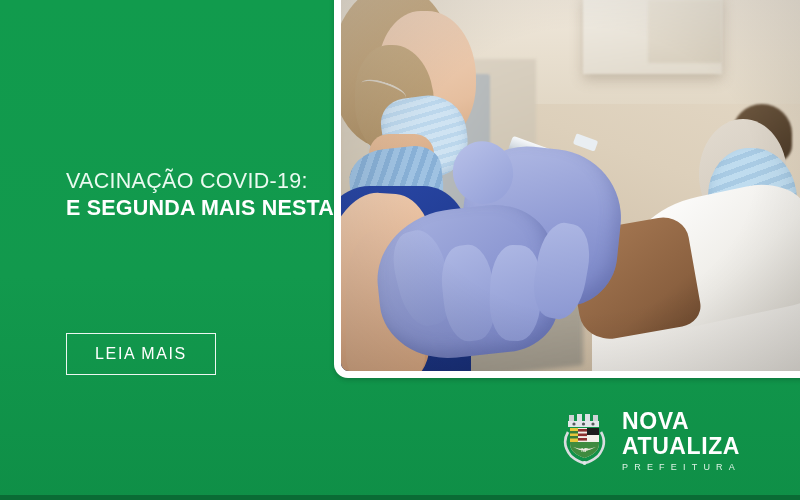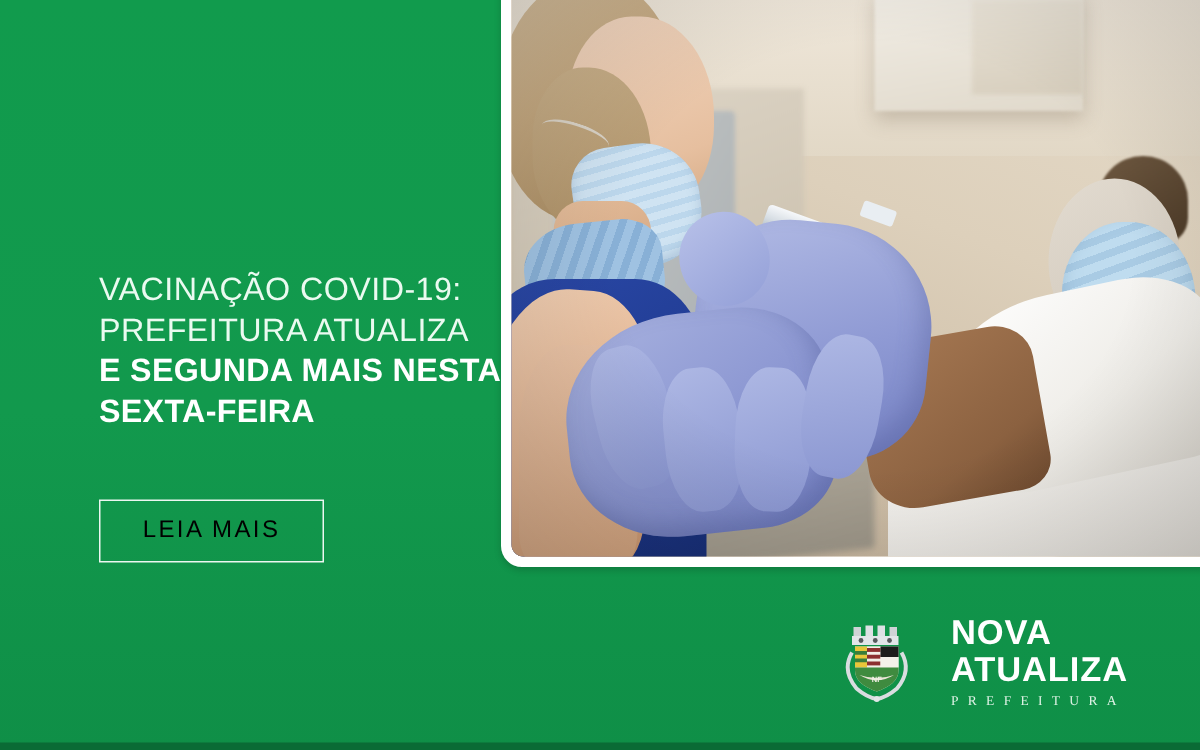--- a/index.html
+++ b/index.html
@@ -300,21 +300,21 @@
   .ph-vignette {
     position: absolute; inset: 0;
     background: radial-gradient(ellipse at 52% 46%,
                 rgba(0,0,0,0) 50%, rgba(0,0,0,0.16) 100%);
   }
 
   
   .headline {
     position: absolute;
     left: 66px;
-    top: 180px;
+    top: 168px;
     width: 290px;
   }
   .headline .ln {
     display: block;
     color: #eafaf0;
     font-size: 21.5px;
     line-height: 27px;
     letter-spacing: 0.3px;
     white-space: nowrap;
   }
@@ -325,58 +325,56 @@
   }
 
   
   .cta {
     position: absolute;
     left: 66px;
     top: 333px;
     width: 150px;
     height: 42px;
     border: 1.5px solid rgba(255,255,255,0.92);
-    color: #000000;
+    color: #ffffff;
     font-size: 16px;
     letter-spacing: 1.6px;
     display: flex;
     align-items: center;
     justify-content: center;
     background: transparent;
     cursor: pointer;
     box-sizing: border-box;
   }
 
   
   .logo {
     position: absolute;
     left: 560px;
     top: 410px;
     display: flex;
-    align-items: center;
-    gap: 24px;
+    gap: 12px;
   }
   .crest { width: 50px; height: 56px; display: block; }
   .logo-text { line-height: 1; }
   .logo-text .l1,
   .logo-text .l2 {
     display: block;
     color: #ffffff;
     font-weight: bold;
     font-size: 23px;
     letter-spacing: 0.6px;
   }
   .logo-text .l2 { margin-top: 2px; }
   .logo-text .l3 {
     display: block;
     color: #dff3e6;
     font-size: 9px;
     letter-spacing: 6.2px;
     margin-top: 5px;
-    font-family: Liberation Serif, serif;
   }
 </style>
 </head>
 <body>
 
 <div id="banner">
 
   <div class="bg-green"></div>
 
   <div class="photo-frame">
@@ -419,23 +417,21 @@
       <div class="glove-finger gf2"></div>
       <div class="glove-finger gf3"></div>
       <div class="glove-finger gf4"></div>
 
       <div class="ph-vignette"></div>
     </div>
   </div>
 
   <div class="headline">
     <span class="ln">VACINAÇÃO COVID-19:</span>
-    <span class="ln">PREFEITURA ATUALIZA</span>
     <span class="ln bold">E SEGUNDA MAIS NESTA</span>
-    <span class="ln bold">SEXTA-FEIRA</span>
   </div>
 
   <div class="cta">LEIA MAIS</div>
 
   <div class="logo">
     <svg class="crest" viewBox="0 0 50 56">
 
       <g>
         <rect x="9" y="5" width="5" height="7" fill="#cfd3d6"></rect>
         <rect x="17" y="4" width="5" height="8" fill="#dde1e4"></rect>

